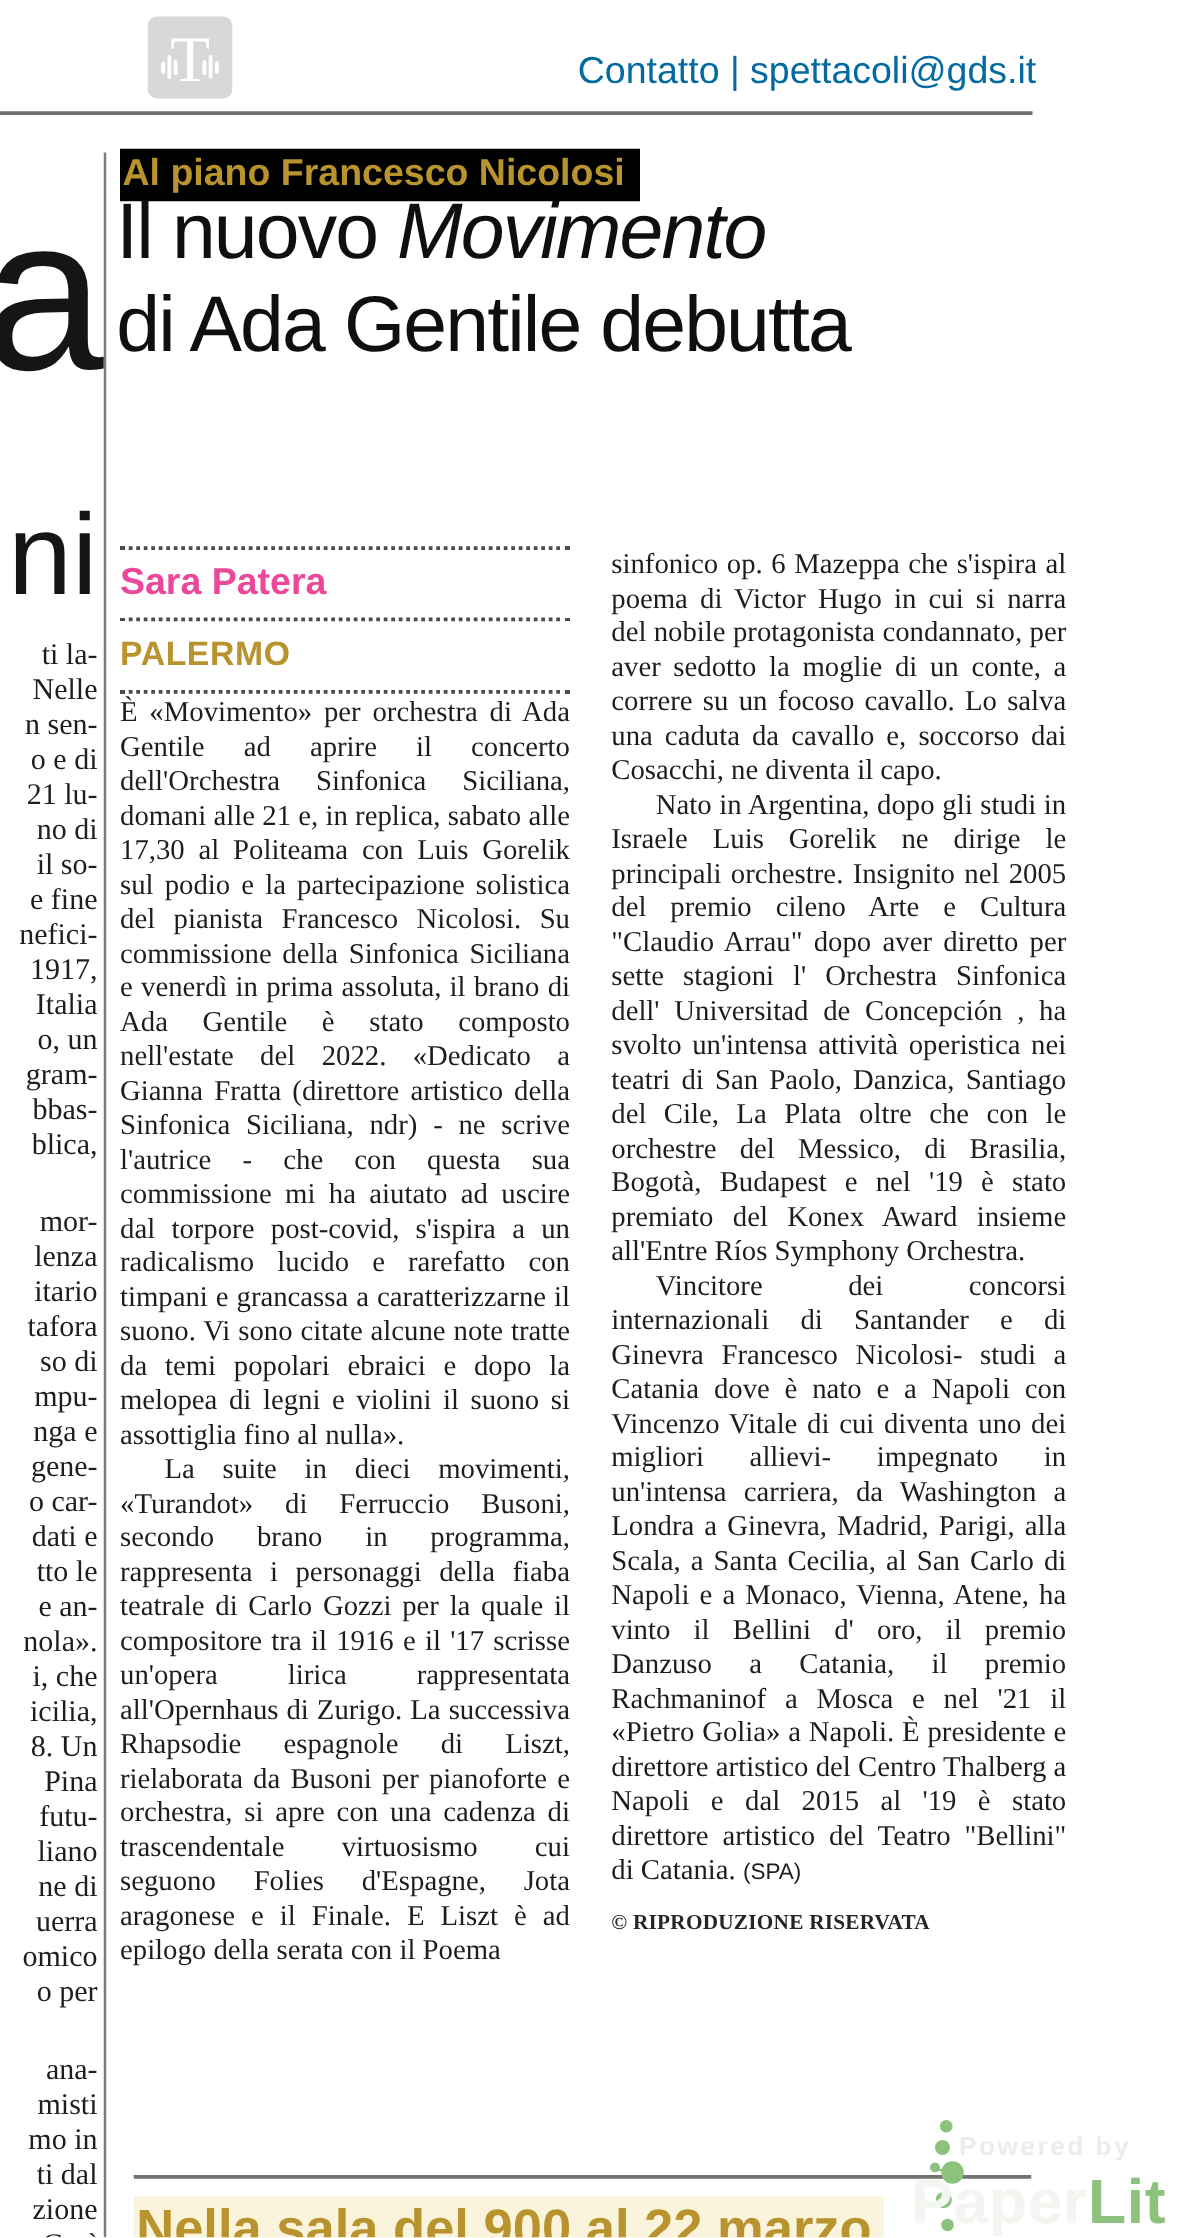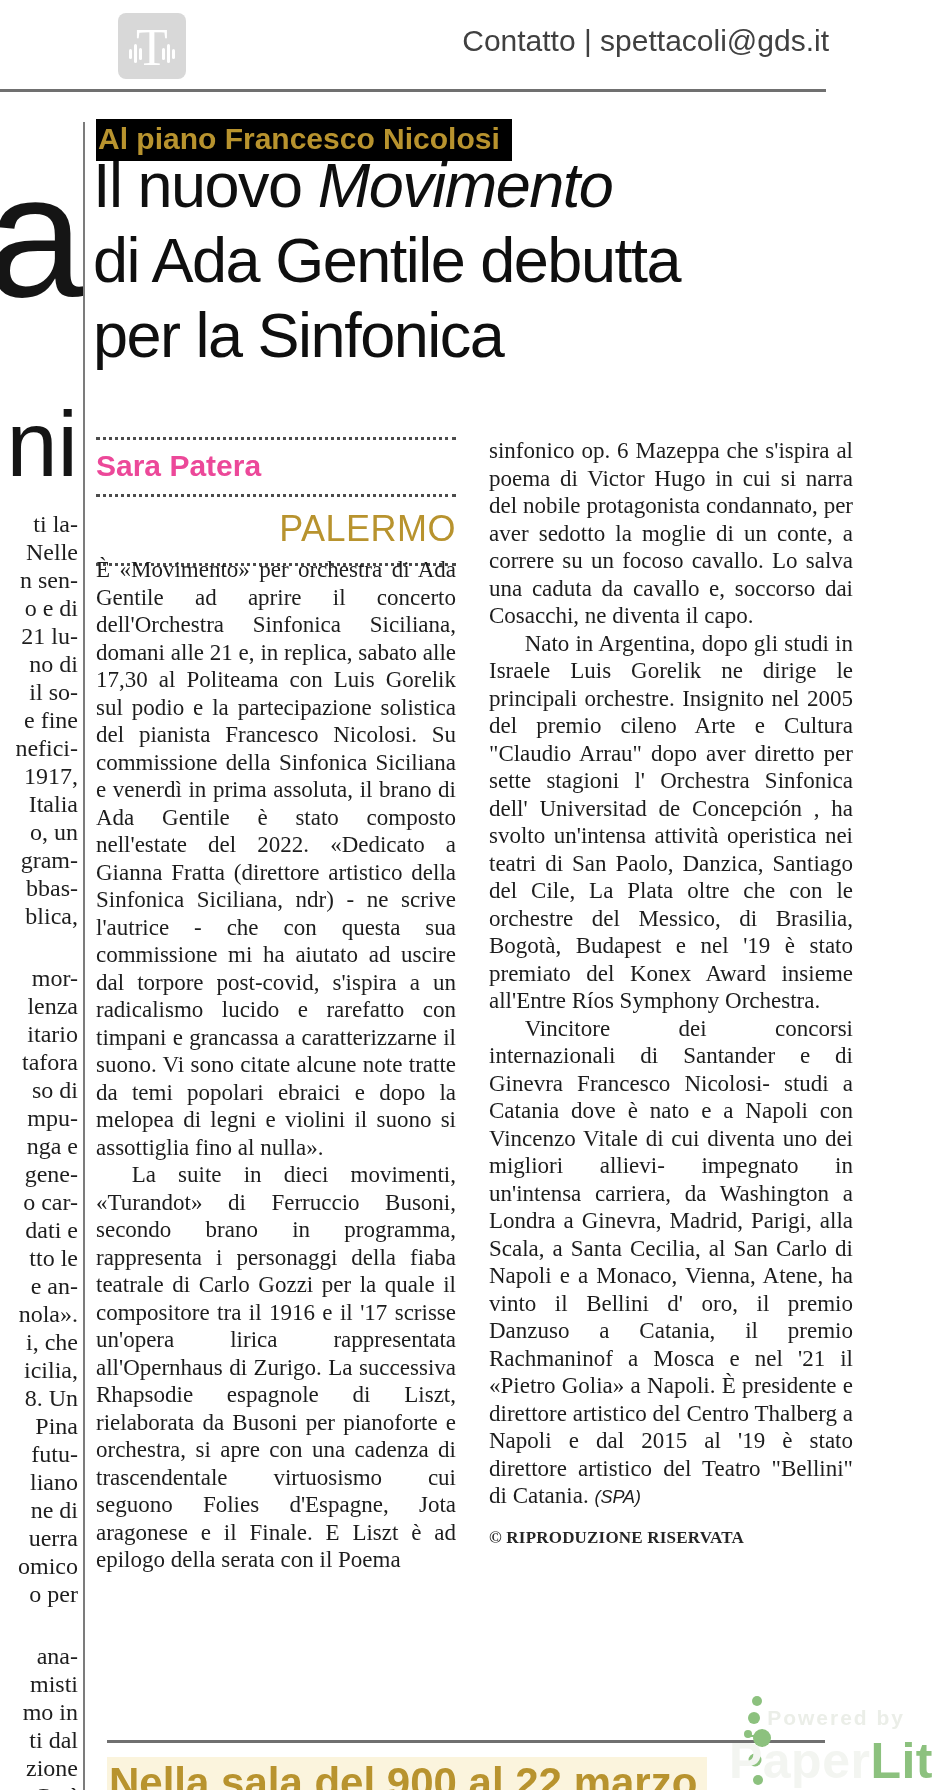--- a/index.html
+++ b/index.html
@@ -13,47 +13,47 @@
   .frag-big   { position:absolute; right:2px; top:148px; font-size:175px; line-height:1; color:#151515; letter-spacing:-3px; }
   .frag-mid   { position:absolute; right:5px; top:398px; font-size:92px; line-height:1; color:#151515; }
   .frag-lines { position:absolute; right:5px; top:510px; width:76px; text-align:right;
                 font-family:"Liberation Serif", serif; font-size:24px; line-height:28px; color:#1e1e1e; }
   .frag-lines .gap { height:34px; }
 
   .divider { position:absolute; left:83px; top:122px; width:2px; height:1668px; background:#7c7c7c; }
 
   
   .logo-btn { position:absolute; left:118px; top:13px; width:68px; height:66px; cursor:pointer; }
-  .contact  { position:absolute; right:120px; top:24px; font-size:30px; color:#404040; }
+  .contact  { position:absolute; right:120px; top:40px; font-size:30px; color:#0369a1; }
   .header-rule { position:absolute; left:0; top:89px; width:826px; height:3px; background:var(--rule,#707070); }
 
   
   .kicker {
     position:absolute; left:96px; top:119px; display:inline-block;
     font-weight:bold; font-size:30px; color:var(--gold,#b8932e);
     background:#000000; padding:3px 12px 5px 2px;
   }
   .headline {
     position:absolute; left:93px; top:148px; margin:0;
     font-size:63px; line-height:75px; font-weight:400; letter-spacing:-1.5px; color:#0f0f0f;
   }
   .headline em { font-style:italic; }
 
   .byline-block { position:absolute; left:96px; top:437px; width:360px; border-top:3px dotted var(--dots,#4c4c4c); }
   .byline-name  { font-weight:bold; font-size:30px; color:#ec4899; padding:9px 0 11px; border-bottom:3px dotted var(--dots,#4c4c4c); }
-  .location     { font-weight:normal; font-size:36px; letter-spacing:.5px; color:var(--gold,#b8932e); padding:11px 0 13px; border-bottom:3px dotted var(--dots,#4c4c4c);text-align:right; }
+  .location     { font-weight:bold; font-size:27px; letter-spacing:.5px; color:var(--gold,#b8932e); padding:11px 0 13px; border-bottom:3px dotted var(--dots,#4c4c4c); }
 
   
   .col { position:absolute; font-family:"Liberation Serif", serif; font-size:23px; line-height:27.5px;
          color:#1d1d1d; text-align:justify; hyphens:auto; -webkit-hyphens:auto; }
   .col p { margin:0; }
   .col p + p { text-indent:1.55em; }
   .col-left  { left:96px;  top:556px; width:360px; }
   .col-right { left:489px; top:437px; width:364px; }
-  .sig { font-family:"Liberation Sans", sans-serif; font-size:18px;font-style:italic; }
+  .sig { font-family:"Liberation Sans", sans-serif; font-size:18px; }
   .copyright { margin-top:12px; font-weight:bold; font-size:17px; letter-spacing:.2px; color:#262626; text-align:left; }
 
   
   .bottom-rule { position:absolute; left:107px; top:1740px; width:718px; height:3px; background:var(--rule,#707070); }
   .next-headline {
     position:absolute; left:107px; top:1757px; white-space:nowrap;
     font-weight:bold; font-size:42px; color:var(--gold,#b8932e);
     background:#fbf4dd; padding:2px 10px 40px 2px;
   }
 
@@ -140,21 +140,20 @@
     </svg>
   </div>
   <div class="contact">Contatto | spettacoli@gds.it</div>
   <div class="header-rule"></div>
 
   <div class="kicker">Al piano Francesco Nicolosi</div>
 
   <h1 class="headline">
     <span>Il nuovo </span><em>Movimento</em><br>
     <span>di Ada Gentile debutta</span><br>
-    <span>per la Sinfonica</span>
   </h1>
 
   <div class="byline-block">
     <div class="byline-name">Sara Patera</div>
     <div class="location">PALERMO</div>
   </div>
 
   <div class="col col-left">
     <p>È «Movimento» per orchestra di Ada Gentile ad aprire il concerto dell'Orchestra Sinfonica Siciliana, domani alle 21 e, in replica, sabato alle 17,30 al Politeama con Luis Gorelik sul podio e la partecipazione solistica del pianista Francesco Nicolosi. Su commissione della Sinfonica Siciliana e venerdì in prima assoluta, il brano di Ada Gentile è stato composto nell'estate del 2022. «Dedicato a Gianna Fratta (direttore artistico della Sinfonica Siciliana, ndr) - ne scrive l'autrice - che con questa sua commissione mi ha aiutato ad uscire dal torpore post-covid, s'ispira a un radicalismo lucido e rarefatto con timpani e grancassa a caratterizzarne il suono. Vi sono citate alcune note tratte da temi popolari ebraici e dopo la melopea di legni e violini il suono si assottiglia fino al nulla».</p>
     <p>La suite in dieci movimenti, «Turandot» di Ferruccio Busoni, secondo brano in programma, rappresenta i personaggi della fiaba teatrale di Carlo Gozzi per la quale il compositore tra il 1916 e il '17 scrisse un'opera lirica rappresentata all'Opernhaus di Zurigo. La successiva Rhapsodie espagnole di Liszt, rielaborata da Busoni per pianoforte e orchestra, si apre con una cadenza di trascendentale virtuosismo cui seguono Folies d'Espagne, Jota aragonese e il Finale. E Liszt è ad epilogo della serata con il Poema</p>

